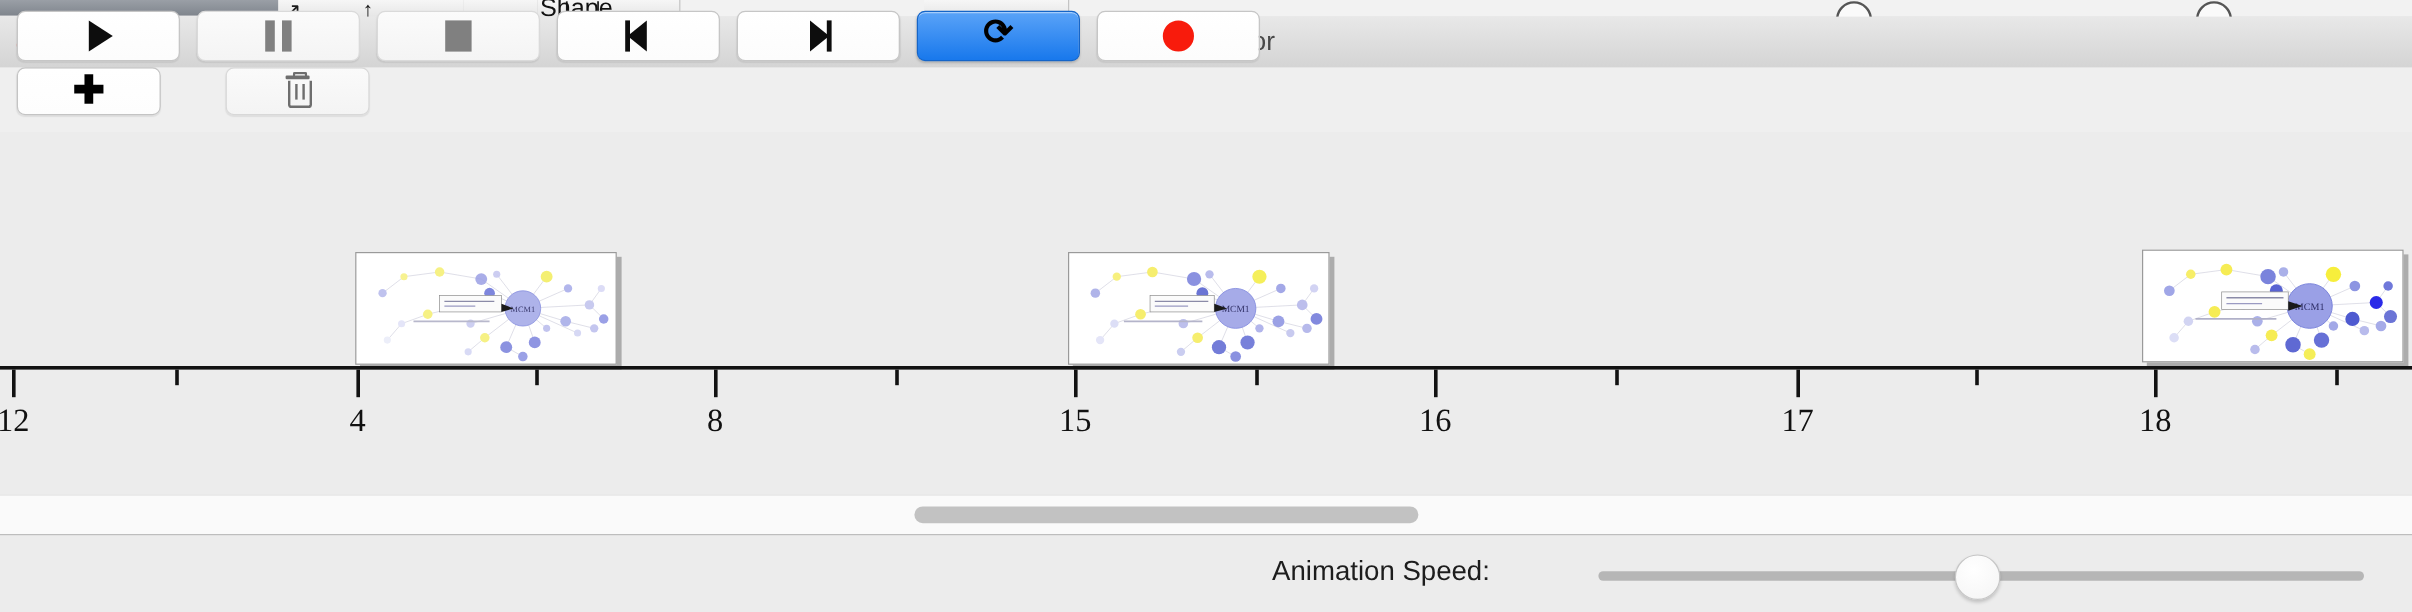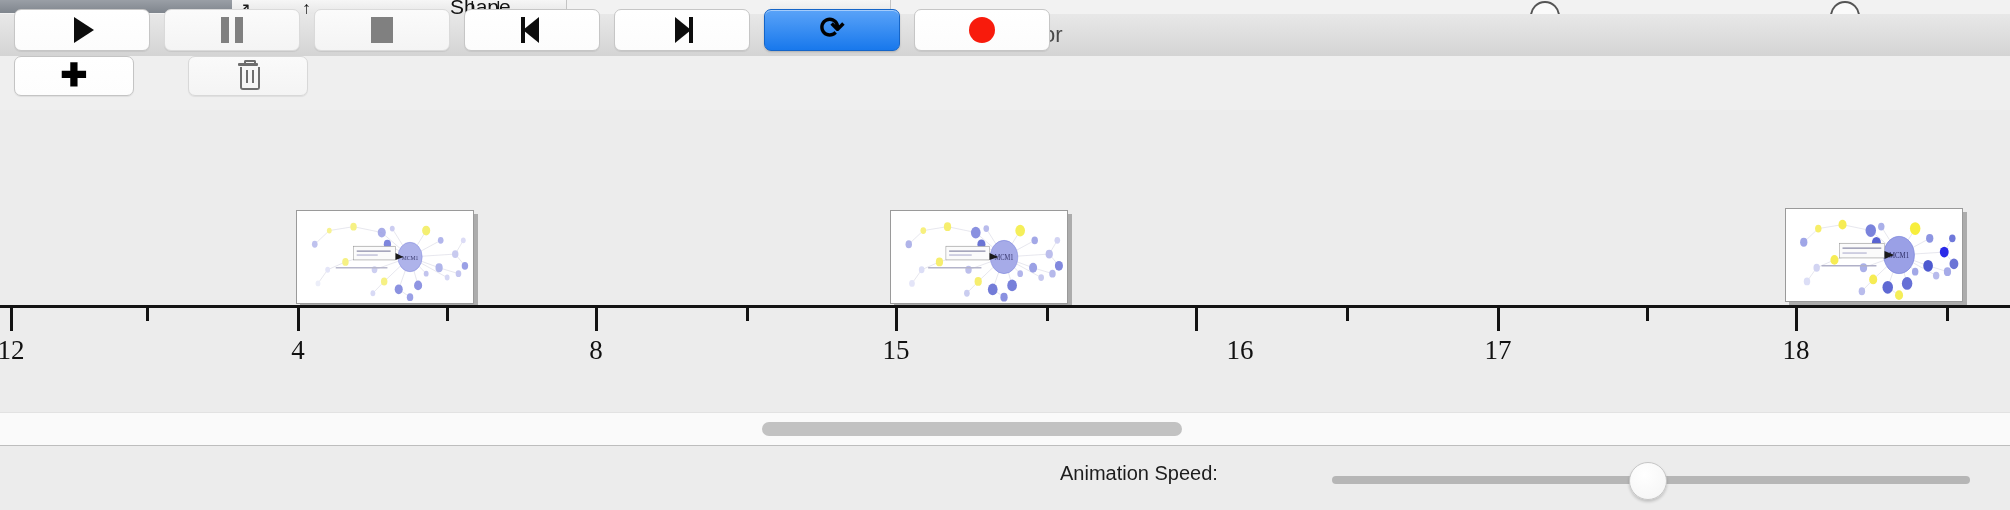--- a/index.html
+++ b/index.html
@@ -132,21 +132,21 @@
   
   .timeline {
     position: absolute; left: 0; top: 110px; width: 2010px; height: 300px;
     background: #ececec;
     overflow: hidden;
   }
 
   
   .keyframe {
     position: absolute;
-    width: 178px; height: 94px;
+    width: 218px; height: 94px;
     box-sizing: border-box;
     background: #ffffff;
     border: 1px solid #9a9a9a;
     box-shadow: 4px 4px 0 rgba(120,120,120,0.55);
     overflow: hidden;
   }
   .kf-net { position: absolute; inset: 0; }
   .kf-net svg { display: block; width: 100%; height: 100%; }
 
   
@@ -230,21 +230,21 @@
   .glyph-skip.back .tri { left: 4px; border-right: 16px solid #0d0d0d; }
   .glyph-skip.back .bar { left: 2px; }
   .glyph-skip.fwd .tri  { left: 6px; border-left: 16px solid #0d0d0d; }
   .glyph-skip.fwd .bar  { right: 2px; }
 
   .glyph-loop { font-size: 30px; font-weight: bold; color: #000; line-height: 1; margin-top: -4px; }
   .glyph-record { width: 26px; height: 26px; border-radius: 50%; background: #f81b0c; }
 
   .speed-label {
     position: absolute; left: 1060px; top: 462px;
-    font-size: 20px; color: #1d1d1d; white-space: nowrap;
+    font-size: 23px; color: #1d1d1d; white-space: nowrap;
   }
   .slider-track {
     position: absolute; left: 1332px; top: 476px; width: 638px; height: 8px;
     background: #b6b6b6; border-radius: 4px;
   }
   .slider-thumb {
     position: absolute; left: 1629px; top: 462px; width: 36px; height: 36px;
     border-radius: 50%;
     background: radial-gradient(circle at 40% 32%, #ffffff, #f4f4f4);
     border: 1px solid #c6c6c6;
@@ -439,21 +439,21 @@
       <div id="ticks">
           <div class="tick major" style="left: 10px;"></div>
           <div class="tick-label" style="left: 11px;">12</div>
           <div class="tick major" style="left: 297px;"></div>
           <div class="tick-label" style="left: 298px;">4</div>
           <div class="tick major" style="left: 595px;"></div>
           <div class="tick-label" style="left: 596px;">8</div>
           <div class="tick major" style="left: 895px;"></div>
           <div class="tick-label" style="left: 896px;">15</div>
           <div class="tick major" style="left: 1195px;"></div>
-          <div class="tick-label" style="left: 1240px;">16</div>
+          <div class="tick-label" style="left: 1196px;">16</div>
           <div class="tick major" style="left: 1497px;"></div>
           <div class="tick-label" style="left: 1498px;">17</div>
           <div class="tick major" style="left: 1795px;"></div>
           <div class="tick-label" style="left: 1796px;">18</div>
           <div class="tick minor" style="left: 146px;"></div>
           <div class="tick minor" style="left: 446px;"></div>
           <div class="tick minor" style="left: 746px;"></div>
           <div class="tick minor" style="left: 1046px;"></div>
           <div class="tick minor" style="left: 1346px;"></div>
           <div class="tick minor" style="left: 1646px;"></div>

